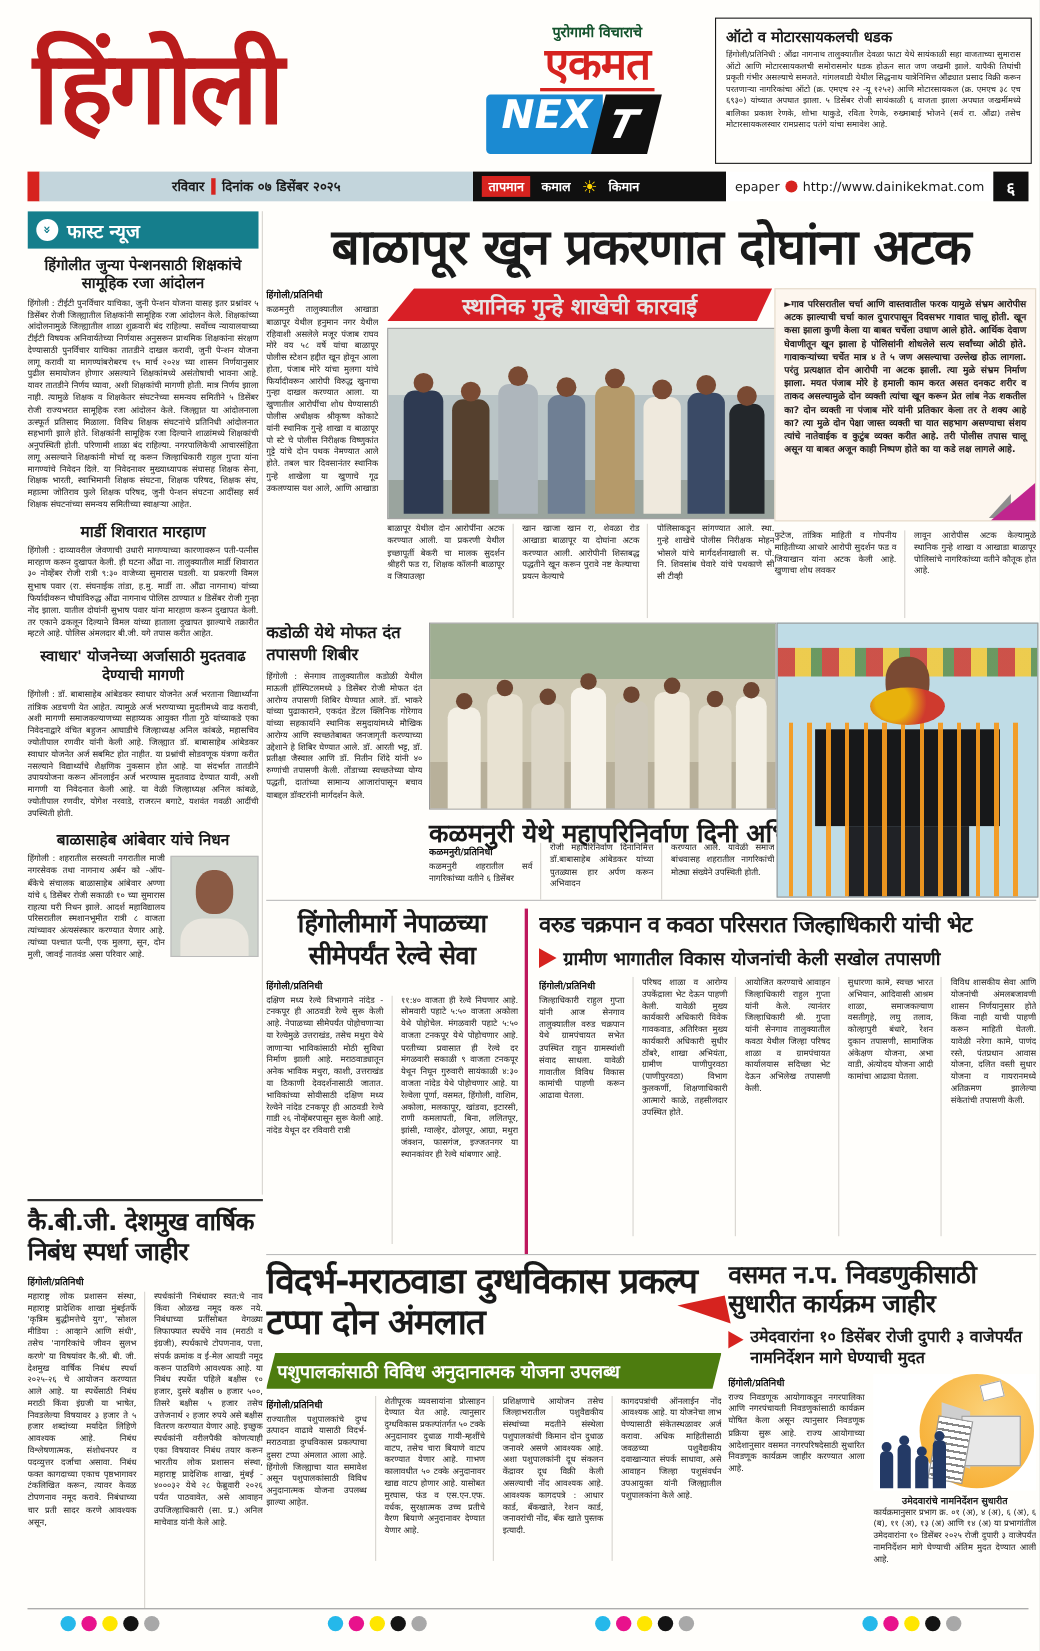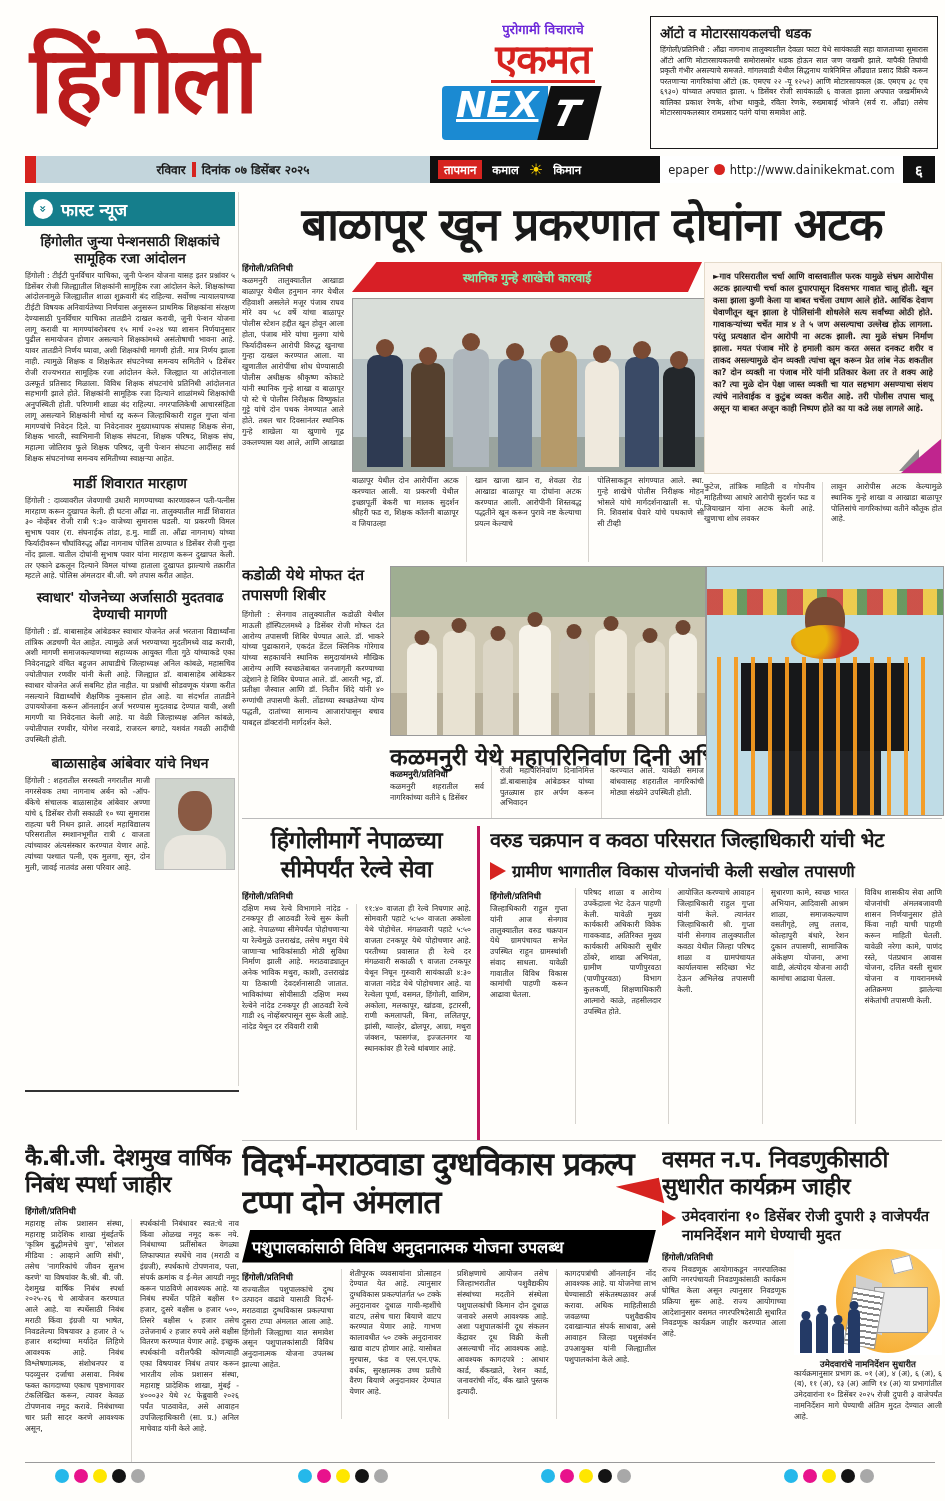--- a/index.html
+++ b/index.html
@@ -9,24 +9,24 @@
   .clip{overflow:hidden;}
   .bt{font-size:7.6px;line-height:1.42;text-align:justify;color:#222;}
   .byline{font-size:8.5px;font-weight:bold;color:#111;margin:2px 0 3px 0;}
   .colsep{display:flex;gap:8px;}
   .colsep>div{flex:1;border-right:1px solid #d7d4cf;padding-right:7px;}
   .colsep>div:last-child{border-right:none;padding-right:0;}
 
   
   #mast-city{left:30px;top:6px;width:410px;height:150px;font-size:92px;font-weight:800;color:#b91c1c;line-height:150px;letter-spacing:-3px;}
   #mast-tag{left:448px;top:20px;width:190px;height:62px;text-align:center;}
-  #mast-tag .tg{color:#6d28d9;font-size:13px;font-weight:bold;}
+  #mast-tag .tg{color:#14532d;font-size:13px;font-weight:bold;}
   #mast-tag .br{color:#d6231f;font-size:40px;font-weight:900;line-height:1.05;letter-spacing:-1px;border-bottom:3px solid #d6231f;display:inline-block;padding:0 4px;}
   #mast-next{left:442px;top:86px;width:215px;height:54px;display:flex;align-items:stretch;}
-  #mast-next .nblue{background:#1b8ad2;color:#fff;font-weight:800;font-style:italic;font-size:36px;padding:2px 10px 19px 14px;border-radius:4px 0 0 4px;display:flex;align-items:center;text-decoration:underline;}
+  #mast-next .nblue{background:#1b8ad2;color:#fff;font-weight:800;font-style:italic;font-size:36px;padding:2px 10px 19px 14px;border-radius:4px 0 0 4px;display:flex;align-items:center;}
   #mast-next .nblack{background:#101010;color:#fff;font-weight:800;font-style:italic;font-size:36px;padding:2px 16px 2px 10px;transform:skewX(-14deg);display:flex;align-items:center;margin-left:-4px;}
 
   
   #trbox{left:650px;top:16px;width:288px;height:133px;border:1.5px solid #1a1a1a;padding:7px 9px;box-sizing:border-box;background:#fffefb;}
   #trbox .h{font-size:13.5px;font-weight:800;margin-bottom:3px;}
   #trbox .b{font-size:7.5px;line-height:1.4;text-align:justify;}
 
   
   #datebar{left:25px;top:156px;width:910px;height:27px;display:flex;}
   #datebar .rsq{width:11px;background:#d6231f;}
@@ -49,21 +49,21 @@
   .fn-hl2{font-size:14px;font-weight:800;text-align:center;margin:8px 0 4px 0;}
   #portrait{float:right;width:78px;height:90px;margin:2px 0 3px 5px;background:#cfd4cd;position:relative;border:1px solid #bbb;}
   #portrait .head{position:absolute;left:22px;top:12px;width:34px;height:40px;border-radius:45%;background:#8a5a44;}
   #portrait .shirt{position:absolute;left:8px;bottom:0;width:62px;height:34px;border-radius:20px 20px 0 0;background:#e9e6de;}
 
   
   #main-hl{left:242px;top:192px;width:700px;height:66px;font-size:45px;font-weight:900;text-align:center;line-height:66px;letter-spacing:-1px;}
   #story{left:242px;top:260px;width:700px;height:302px;}
   #lead-col{position:absolute;left:0;top:0;width:102px;height:302px;}
   #banner{position:absolute;left:110px;top:2px;width:350px;height:30px;background:#d81f26;clip-path:polygon(7% 0,100% 0,96% 100%,0 100%);display:flex;align-items:center;justify-content:center;}
-  #banner span{color:#86efac;font-size:12px;font-weight:800;}
+  #banner span{color:#e5e5e5;font-size:20px;font-weight:800;}
   #banner-tail{position:absolute;left:448px;top:-10px;width:0;height:0;border-left:26px solid #d81f26;border-top:16px solid transparent;}
   #main-photo{position:absolute;left:110px;top:38px;width:352px;height:172px;background:linear-gradient(#d9ded9 0 35%,#b9c4c6 35% 80%,#9aa49e 80%);border:1px solid #999;}
   .fig{position:absolute;bottom:4px;border-radius:10px 10px 0 0;}
   .fig::before{content:"";position:absolute;left:50%;top:-16px;transform:translateX(-50%);width:18px;height:18px;border-radius:50%;background:#7a4a33;}
   #hbox{position:absolute;left:462px;top:2px;width:238px;height:212px;background:#fdf6ee;border:1px solid #e4d9c8;padding:7px 8px;box-sizing:border-box;}
   #hbox .b{font-size:8.3px;font-weight:600;line-height:1.45;text-align:justify;color:#201a1a;}
   #hbox .curl1{position:absolute;right:0;bottom:0;width:0;height:0;border-bottom:34px solid #c0258e;border-left:40px solid transparent;}
   #hbox .curl2{position:absolute;right:22px;bottom:2px;width:0;height:0;border-bottom:22px solid #8e8e8e;border-left:20px solid transparent;}
   #photo-cols{position:absolute;left:110px;top:216px;width:352px;height:86px;}
   #box-cols{position:absolute;left:462px;top:222px;width:238px;height:80px;}
@@ -90,26 +90,26 @@
   #railway{position:absolute;left:0;top:0;width:238px;height:314px;border-right:3px solid #be185d;padding-right:6px;box-sizing:border-box;}
   #railway .h{font-size:23px;font-weight:900;line-height:1.25;text-align:center;margin-bottom:6px;letter-spacing:-.5px;}
   #warud{position:absolute;left:248px;top:0;width:452px;height:314px;}
   #warud .h{font-size:20px;font-weight:900;letter-spacing:-.5px;white-space:nowrap;}
   #warud .sub{display:flex;align-items:center;gap:6px;margin:6px 0 6px 0;}
   #warud .tri{width:0;height:0;border-left:16px solid #d6231f;border-top:9px solid transparent;border-bottom:9px solid transparent;}
   #warud .subt{font-size:16.5px;font-weight:800;}
 
   
   #kbg{left:25px;top:1090px;width:214px;height:372px;border-top:2px solid #333;padding-top:6px;box-sizing:border-box;}
-  #kbg .h{font-size:22.5px;font-weight:900;line-height:1.22;letter-spacing:-.5px;margin-bottom:6px;margin-top:46px;}
+  #kbg .h{font-size:22.5px;font-weight:900;line-height:1.22;letter-spacing:-.5px;margin-bottom:6px;}
 
   
   #dairy{left:242px;top:1146px;width:414px;height:316px;}
   #dairy .h{font-size:32px;font-weight:900;line-height:1.18;letter-spacing:-1px;}
-  #dairy .ban{margin:8px 0 6px 0;background:#000000;clip-path:polygon(2% 0,100% 0,98% 100%,0 100%);padding:5px 10px;}
+  #dairy .ban{margin:8px 0 6px 0;background:#4d7c0f;clip-path:polygon(2% 0,100% 0,98% 100%,0 100%);padding:5px 10px;}
   #dairy .ban span{color:#fff;font-size:16.5px;font-weight:800;}
   #wedge{left:618px;top:1182px;width:0;height:0;border-top:26px solid #d6231f;border-left:44px solid transparent;transform:rotate(-12deg);}
 
   
   #vasmat{left:662px;top:1146px;width:280px;height:316px;}
   #vasmat .h{font-size:22.5px;font-weight:900;line-height:1.22;letter-spacing:-.5px;}
   #vasmat .sub{display:flex;gap:6px;margin:6px 0 4px 0;align-items:flex-start;}
   #vasmat .tri{width:0;height:0;border-left:14px solid #d6231f;border-top:8px solid transparent;border-bottom:8px solid transparent;margin-top:3px;}
   #vasmat .subt{font-size:14.5px;font-weight:800;line-height:1.3;}
   #vas-flex{display:flex;gap:8px;}

